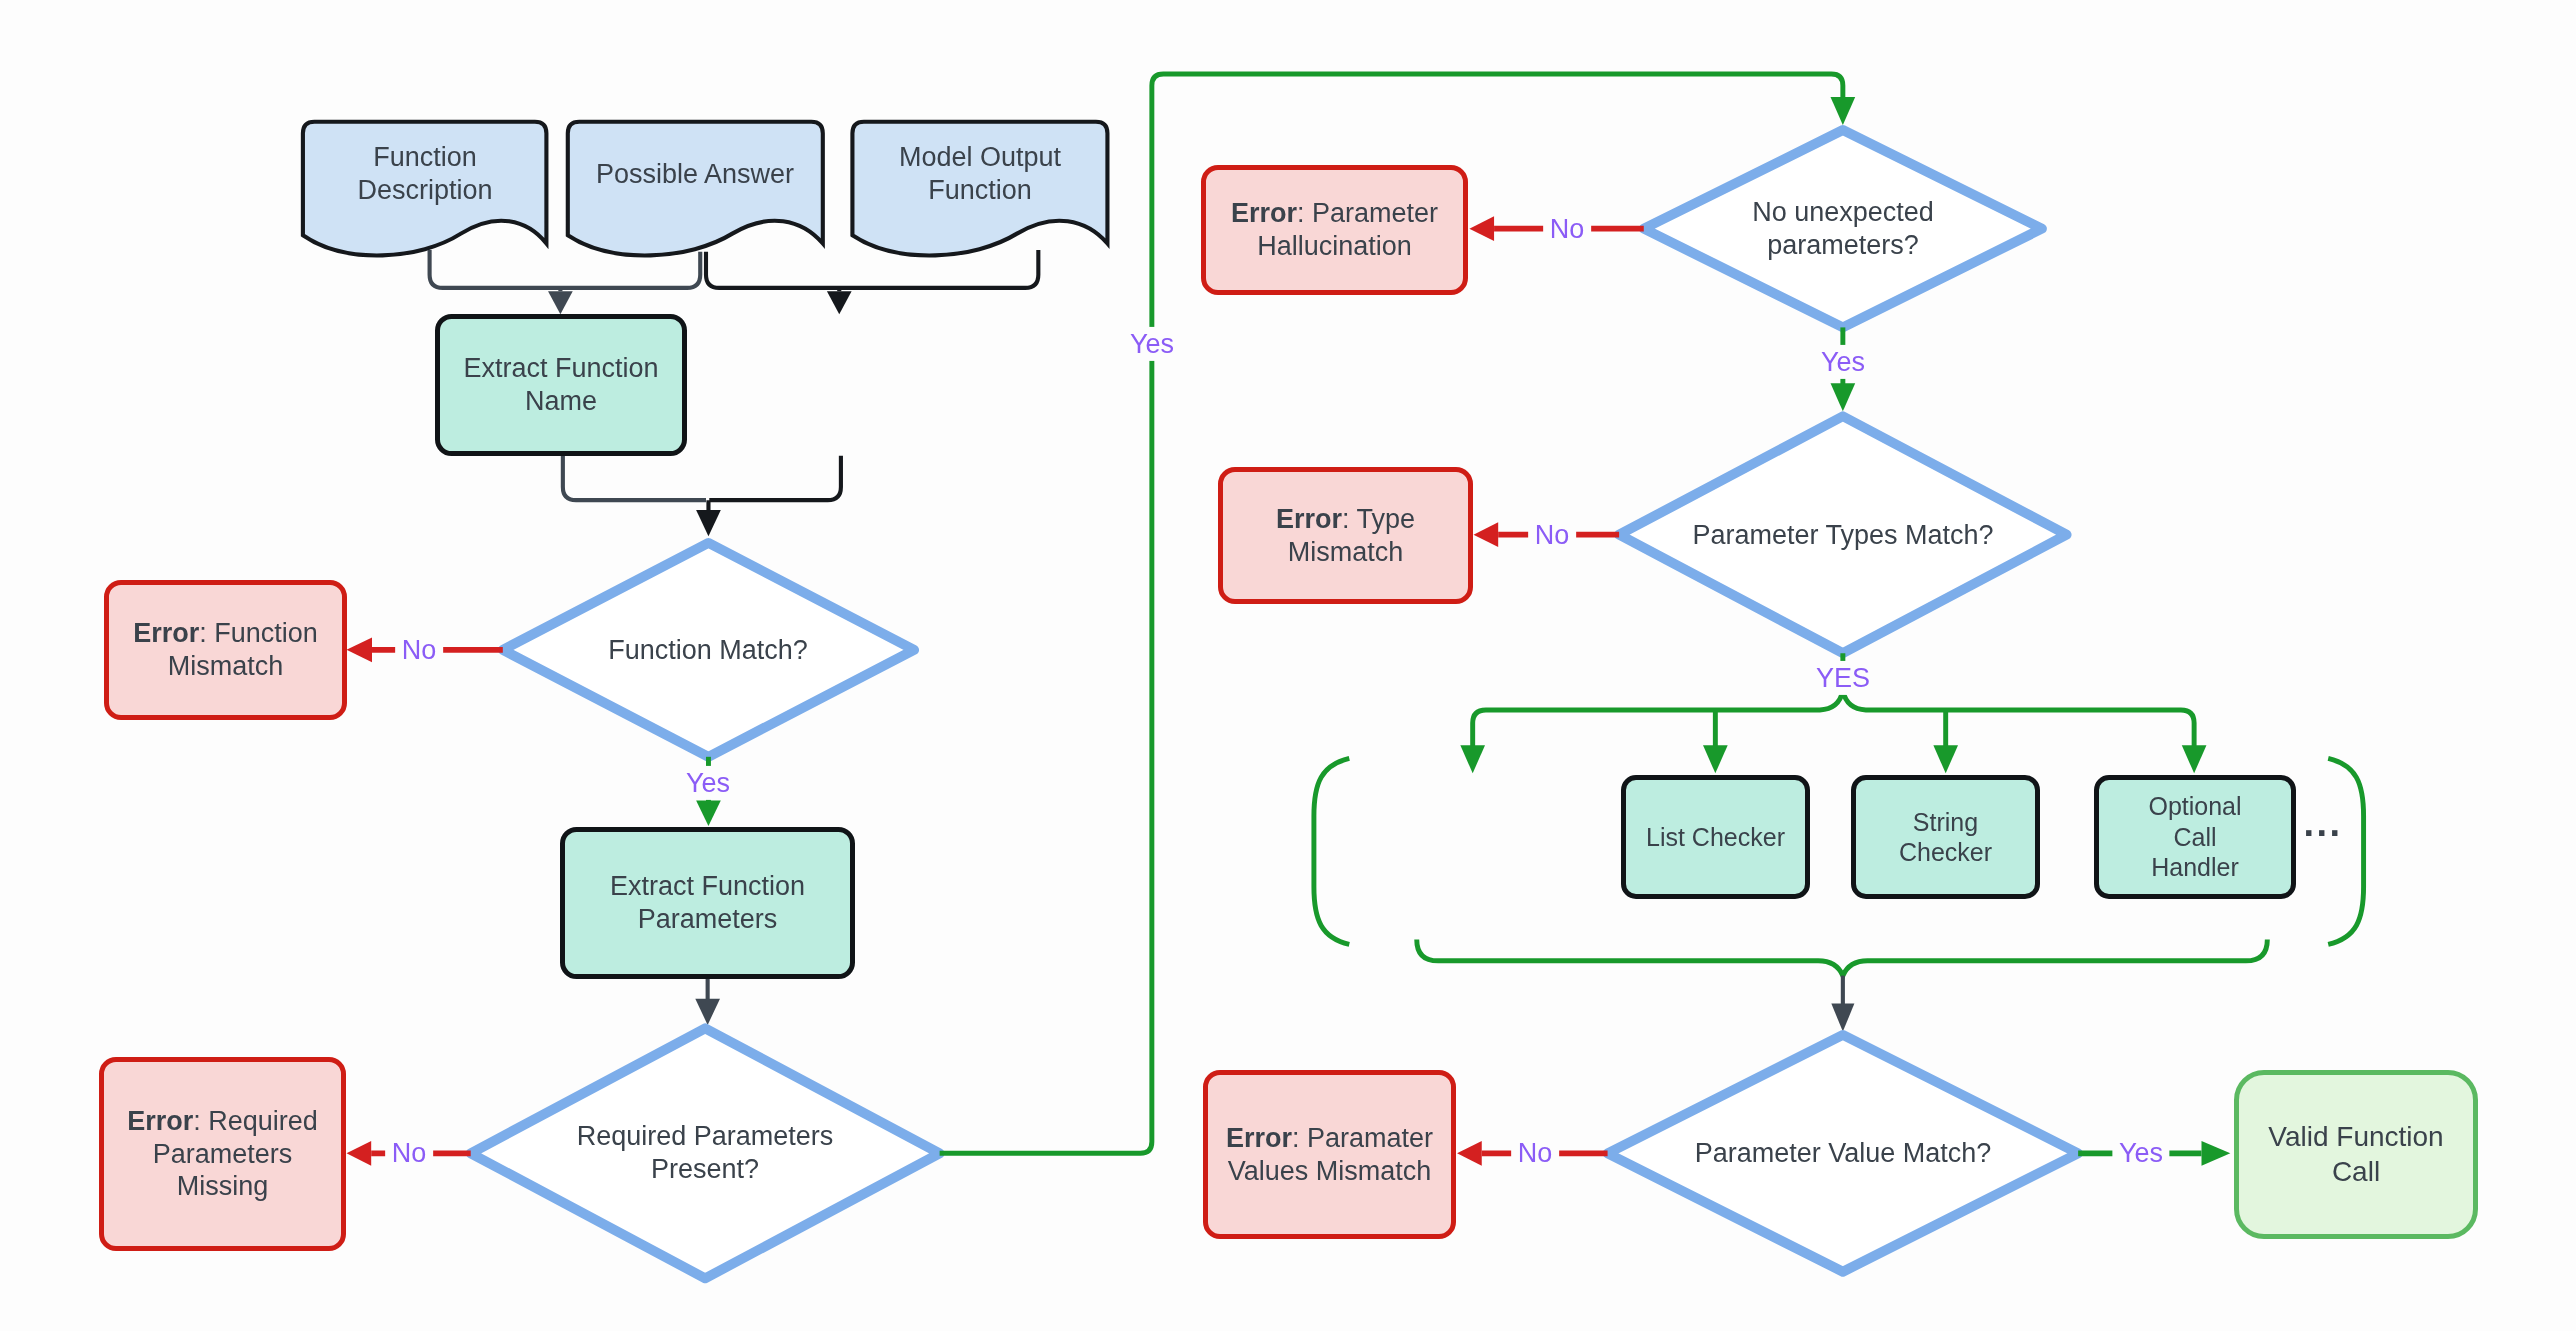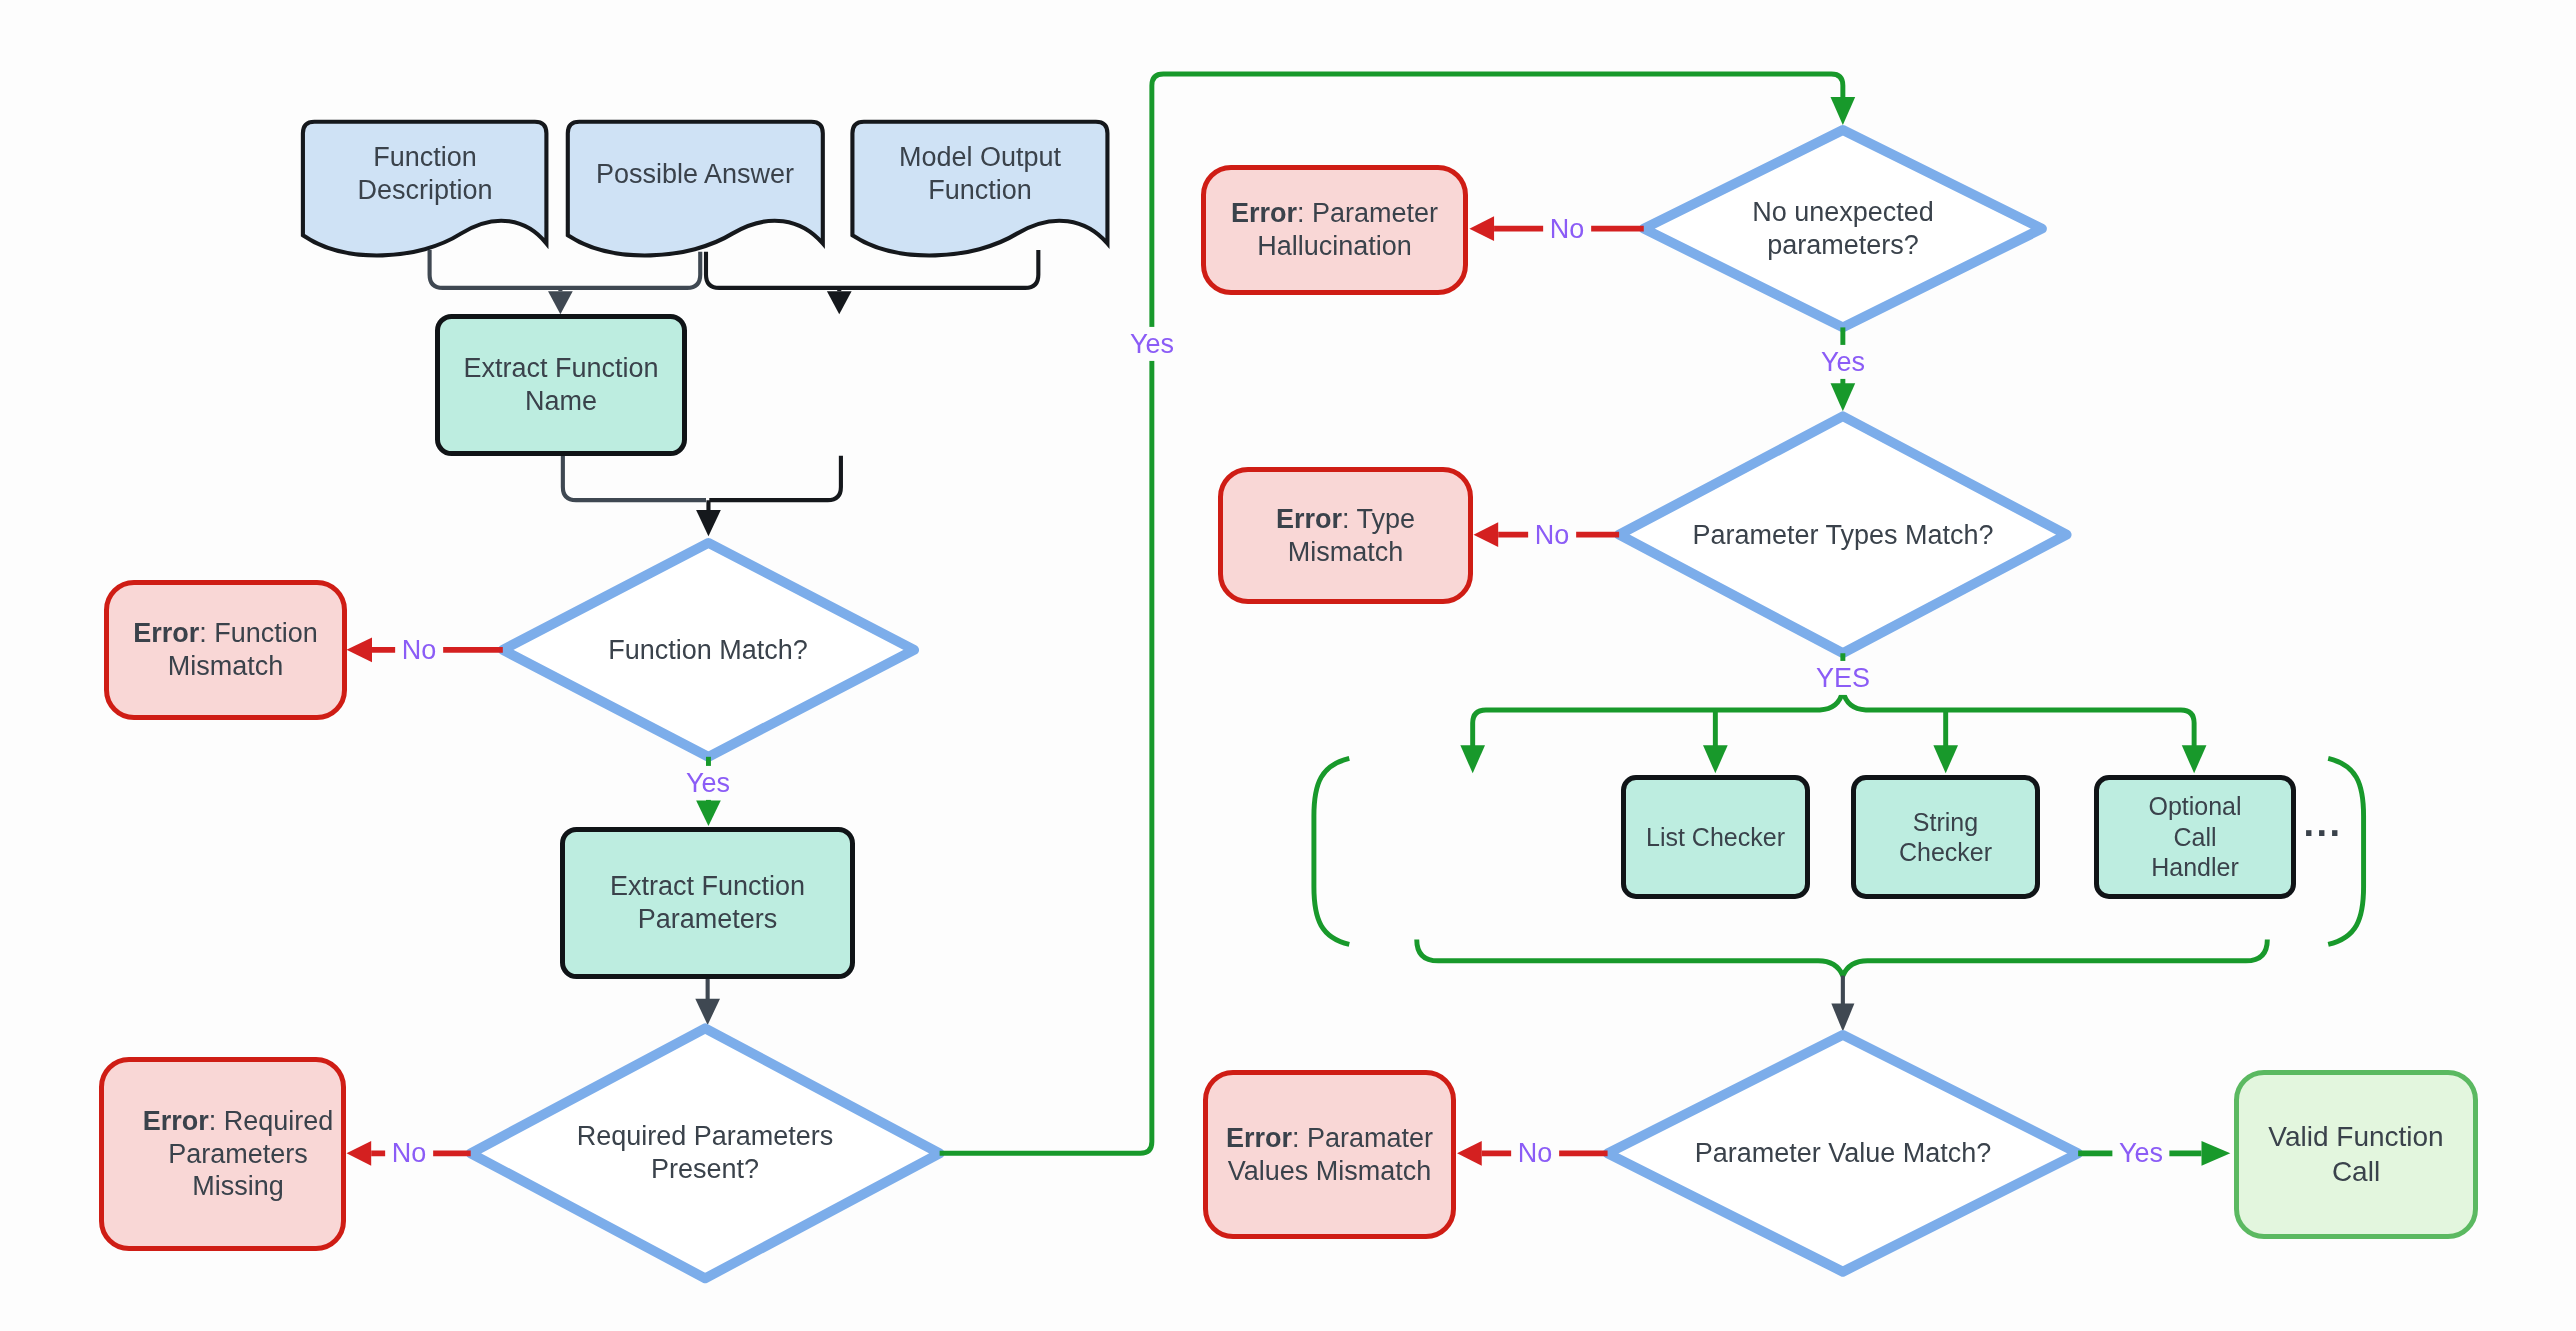--- a/index.html
+++ b/index.html
@@ -8,21 +8,21 @@
   svg.layer{position:absolute;left:0;top:0;width:2576px;height:1331px;}
   .lbl{position:absolute;transform:translate(-50%,-50%);text-align:center;
        font-size:27px;line-height:1.22;color:#3a424b;}
   .edge{position:absolute;transform:translate(-50%,-50%);text-align:center;
         font-size:27px;font-weight:400;color:#8b5cf6;background:#fdfdfd;padding:1.6px 6.6px;
         white-space:nowrap;}
   .rect{position:absolute;display:flex;align-items:center;justify-content:center;
         text-align:center;box-sizing:border-box;font-size:27px;line-height:1.22;}
   .process{background:#bdede0;border:5px solid #101417;border-radius:16.5px;}
   .checker{font-size:25px;border-radius:15px;}
-  .error{background:#f9d7d6;border:5.8px solid #cf1d15;border-radius:30px;}
+  .error{background:#f9d7d6;border:5.8px solid #cf1d15;border-radius:17px;}
   .valid{background:#e3f6de;border:5.8px solid #5bb961;border-radius:30px;}
   .bold{font-weight:700;}
   .tw{display:inline-block;}
 </style>
 </head>
 <body>
 
 <div class="canvas">
 
   <svg class="layer" viewBox="0 0 3131 1618" xmlns="http://www.w3.org/2000/svg">
@@ -118,21 +118,21 @@
   <div class="lbl" style="left:705px;top:1153px;width:263px;">Required Parameters Present?</div>
   <div class="lbl" style="left:1843px;top:229px;width:197px;">No unexpected parameters?</div>
   <div class="lbl" style="left:1843px;top:535px;width:346px;">Parameter Types Match?</div>
   <div class="lbl" style="left:1843px;top:1153px;width:346px;">Parameter Value Match?</div>
 
   <div class="rect error" style="left:104px;top:580px;width:243px;height:140px;">
     <span class="tw" style="width:197px;">
       <span class="bold">Error</span><span>: Function Mismatch</span>
     </span>
   </div>
-  <div class="rect error" style="left:99px;top:1057px;width:247px;height:194px;justify-content:flex-end;">
+  <div class="rect error" style="left:99px;top:1057px;width:247px;height:194px;">
     <span class="tw" style="width:206px;">
       <span class="bold">Error</span><span>: Required Parameters Missing</span>
     </span>
   </div>
   <div class="rect error" style="left:1201px;top:165px;width:267px;height:130px;">
     <span class="tw" style="width:216px;">
       <span class="bold">Error</span><span>: Parameter Hallucination</span>
     </span>
   </div>
   <div class="rect error" style="left:1218px;top:467px;width:255px;height:137px;">

